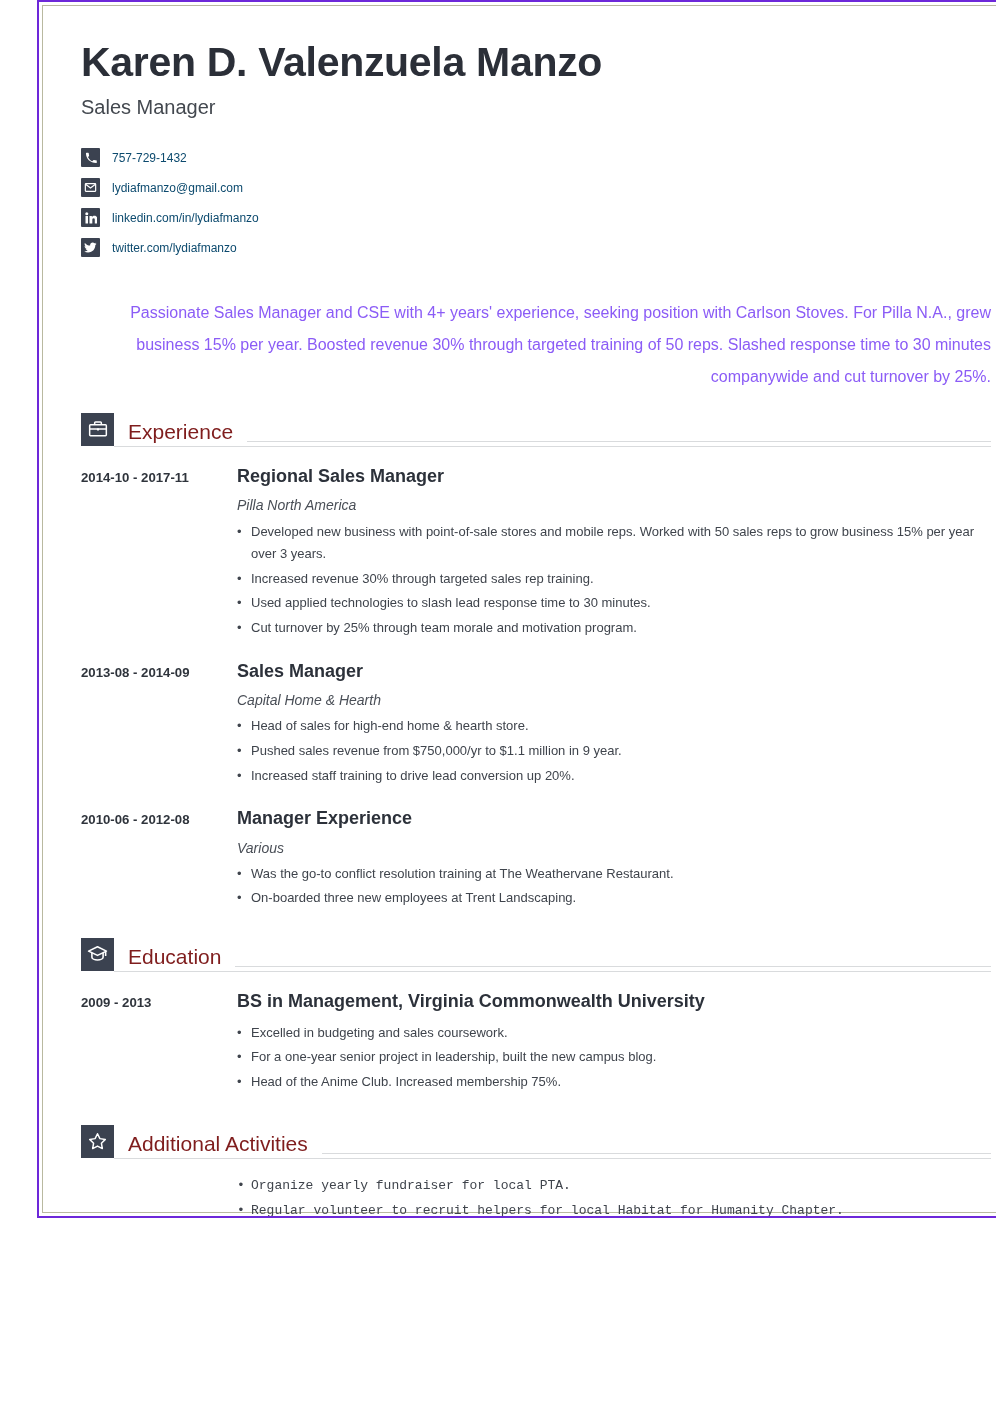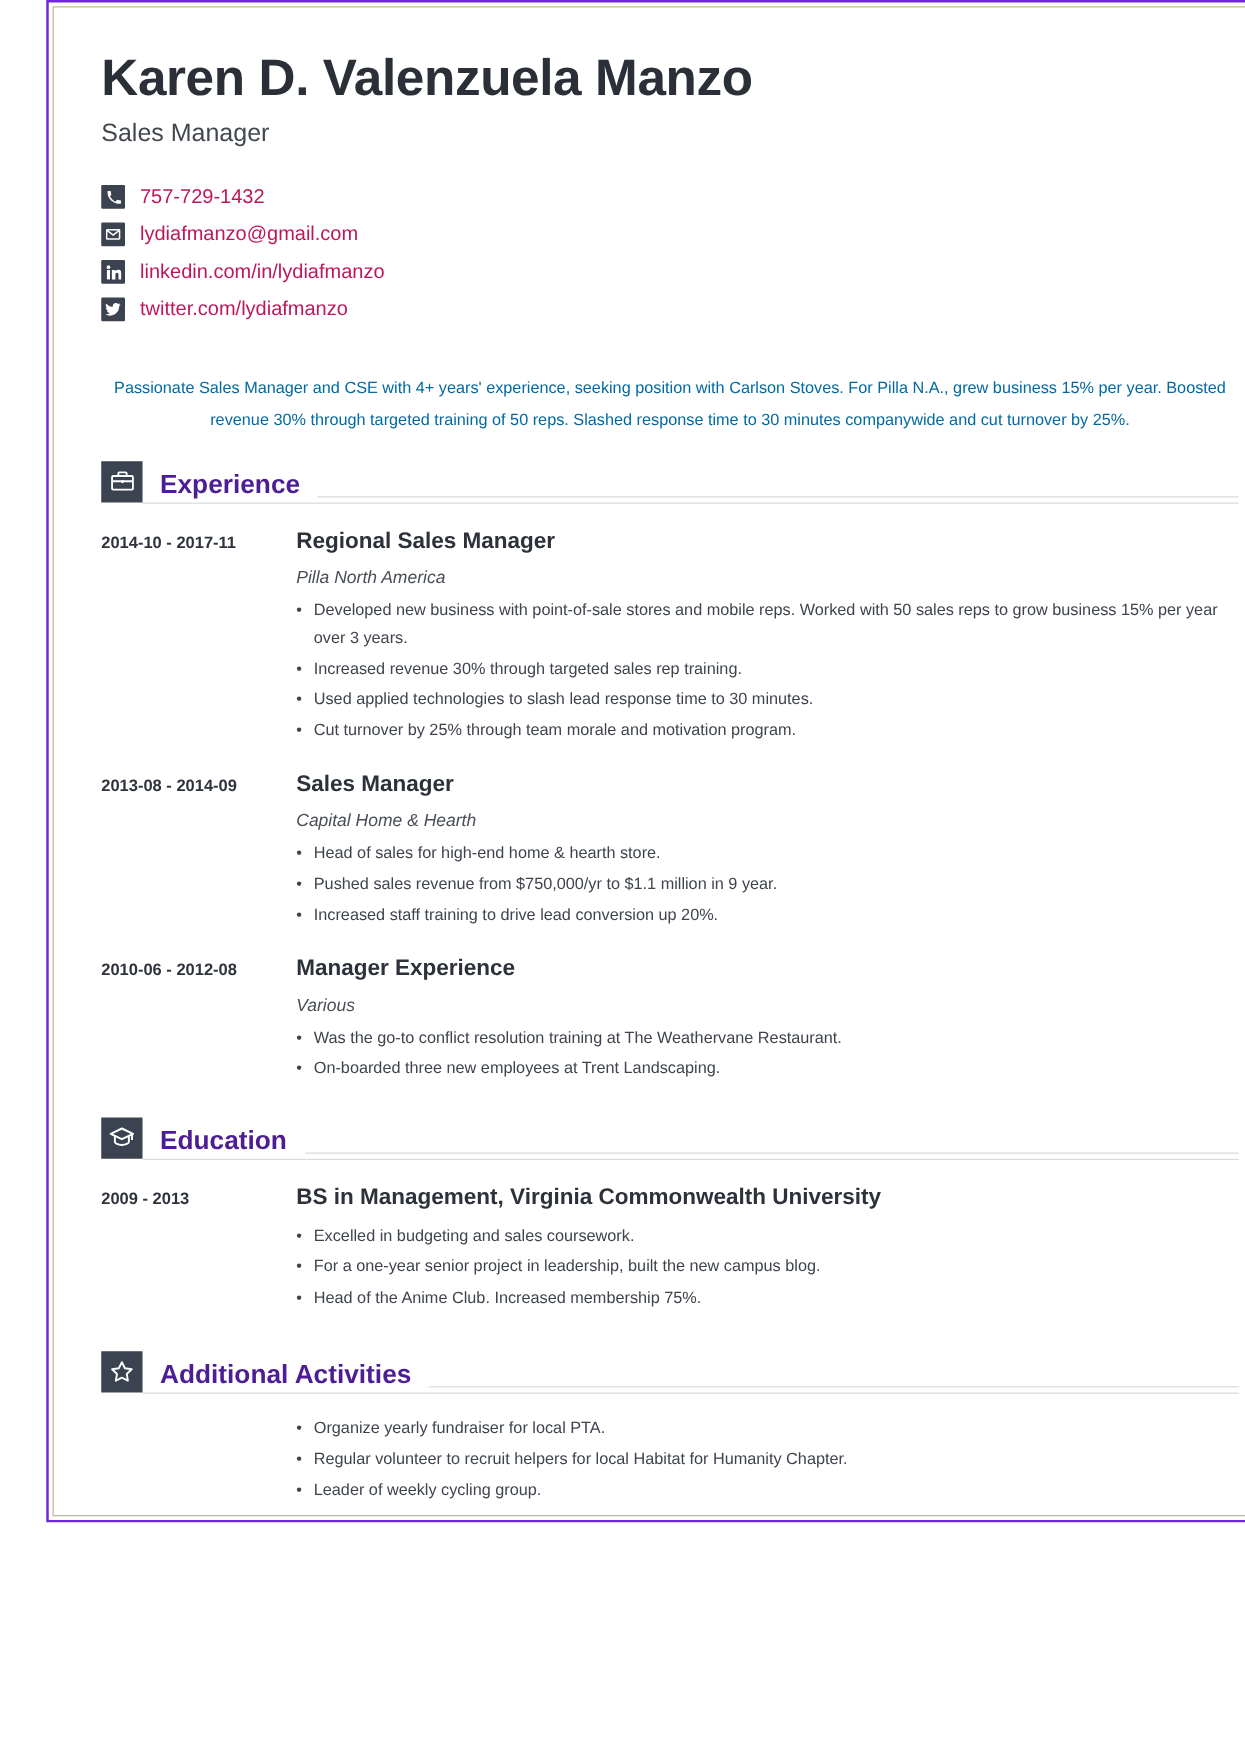--- a/index.html
+++ b/index.html
@@ -65,32 +65,32 @@
     background: #3b4250;
     border-radius: 1px;
     display: flex;
     align-items: center;
     justify-content: center;
     flex: 0 0 auto;
     margin-right: 12px;
   }
   .contact-icon svg { display: block; }
   .contact-text {
+    font-size: 12px;
+    color: #0c4a6e;
+    line-height: 1;
+  }
+
+  
+  .summary {
     font-size: 16px;
-    color: #be185d;
-    line-height: 1;
-  }
-
-  
-  .summary {
-    font-size: 13px;
-    color: #0369a1;
+    color: #8b5cf6;
     line-height: 2.0;
     margin: 0 0 20px 0;
-    text-align: center;
+    text-align: right;
     max-width: 916px;
   }
 
   
   .section {
     margin-bottom: 4px;
   }
   .section-head {
     display: flex;
     align-items: flex-end;
@@ -102,22 +102,22 @@
     height: 33px;
     background: #3b4250;
     display: flex;
     align-items: center;
     justify-content: center;
     flex: 0 0 auto;
   }
   .section-icon svg { display: block; }
   .section-title {
     font-size: 21px;
-    font-weight: bold;
-    color: #4c1d95;
+    font-weight: normal;
+    color: #7f1d1d;
     margin-left: 14px;
     line-height: 1;
     padding-bottom: 4px;
     white-space: nowrap;
   }
   .section-rule {
     flex: 1 1 auto;
     height: 1px;
     background: #d9dbdd;
     margin-left: 14px;
@@ -181,20 +181,21 @@
     left: 0;
     top: 0;
     color: #3f444c;
     font-size: 13px;
   }
 
   
   .activities-body {
     margin-left: 156px;
     margin-top: 16px;
+    font-family: Liberation Mono, monospace;
   }
 
   
   .skills-body {
     margin-left: 156px;
     margin-top: 16px;
   }
   .skill-row {
     display: flex;
     align-items: flex-end;

